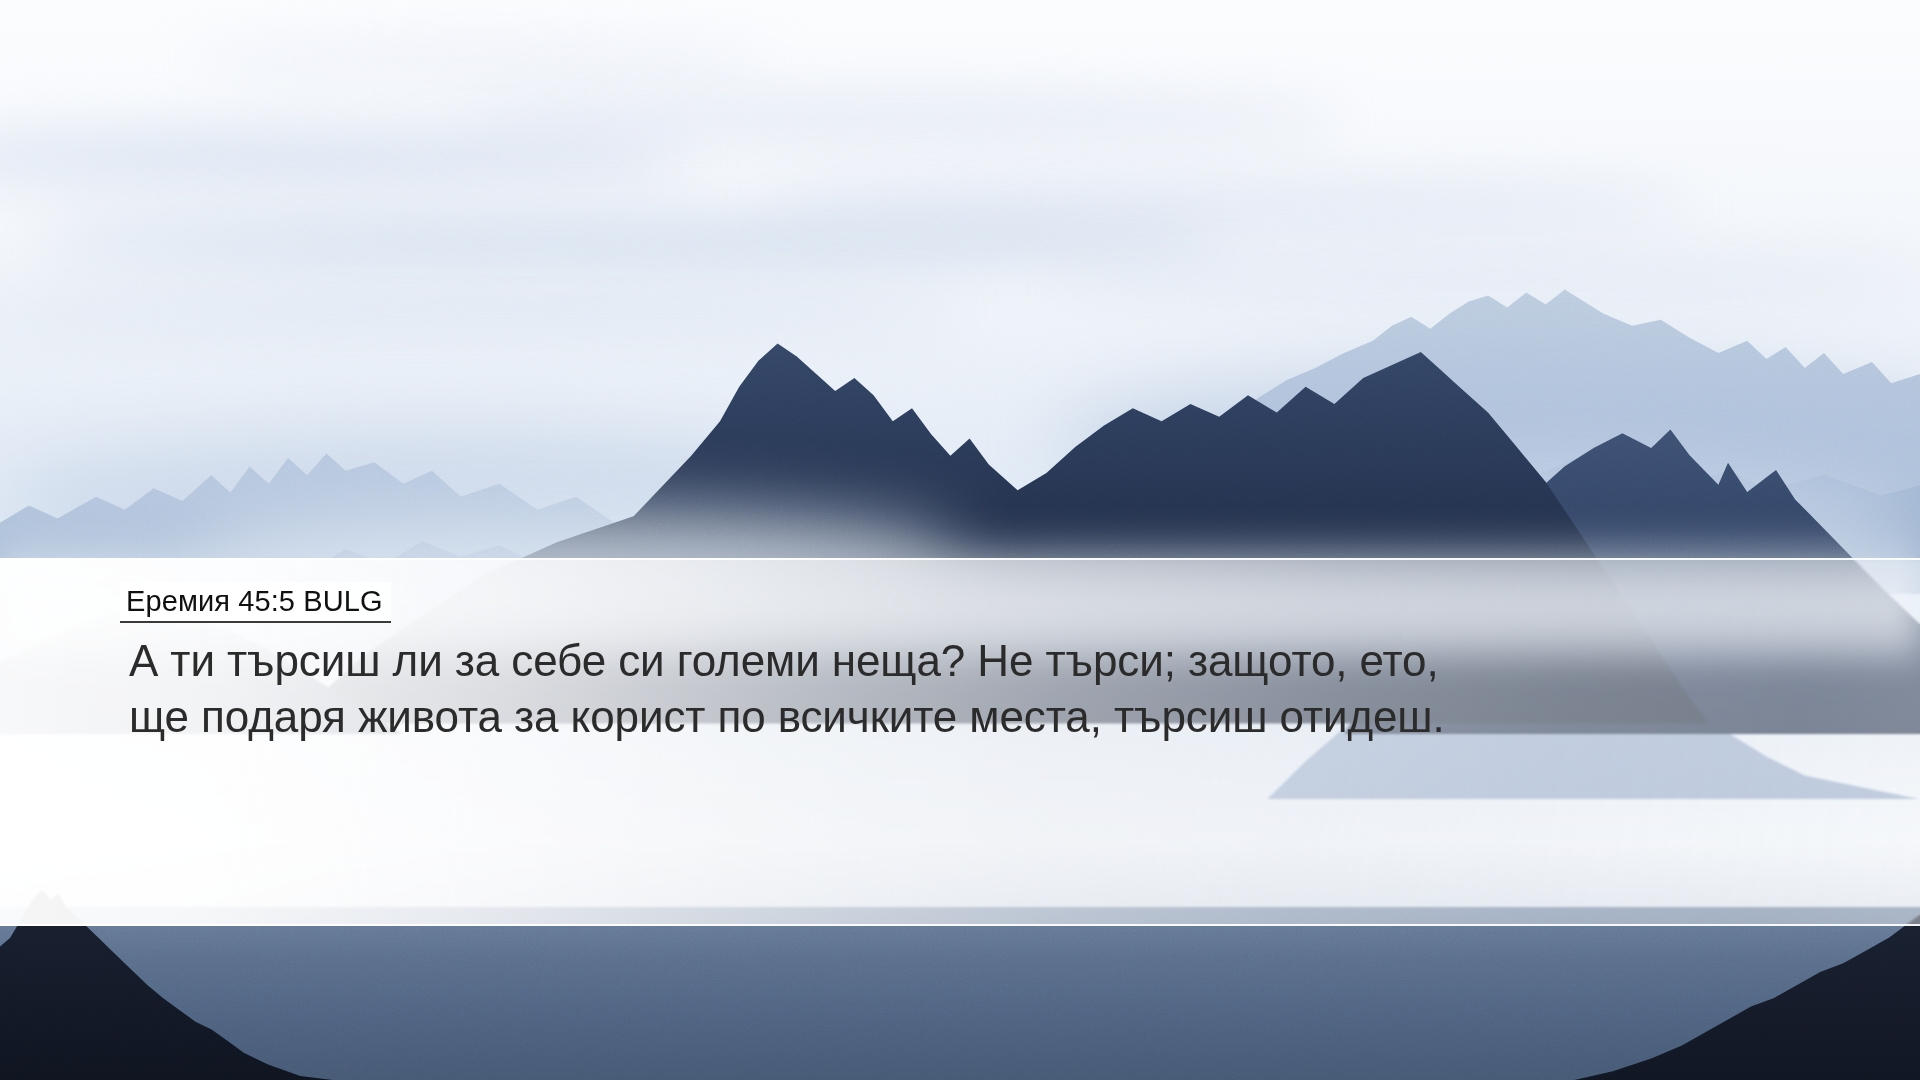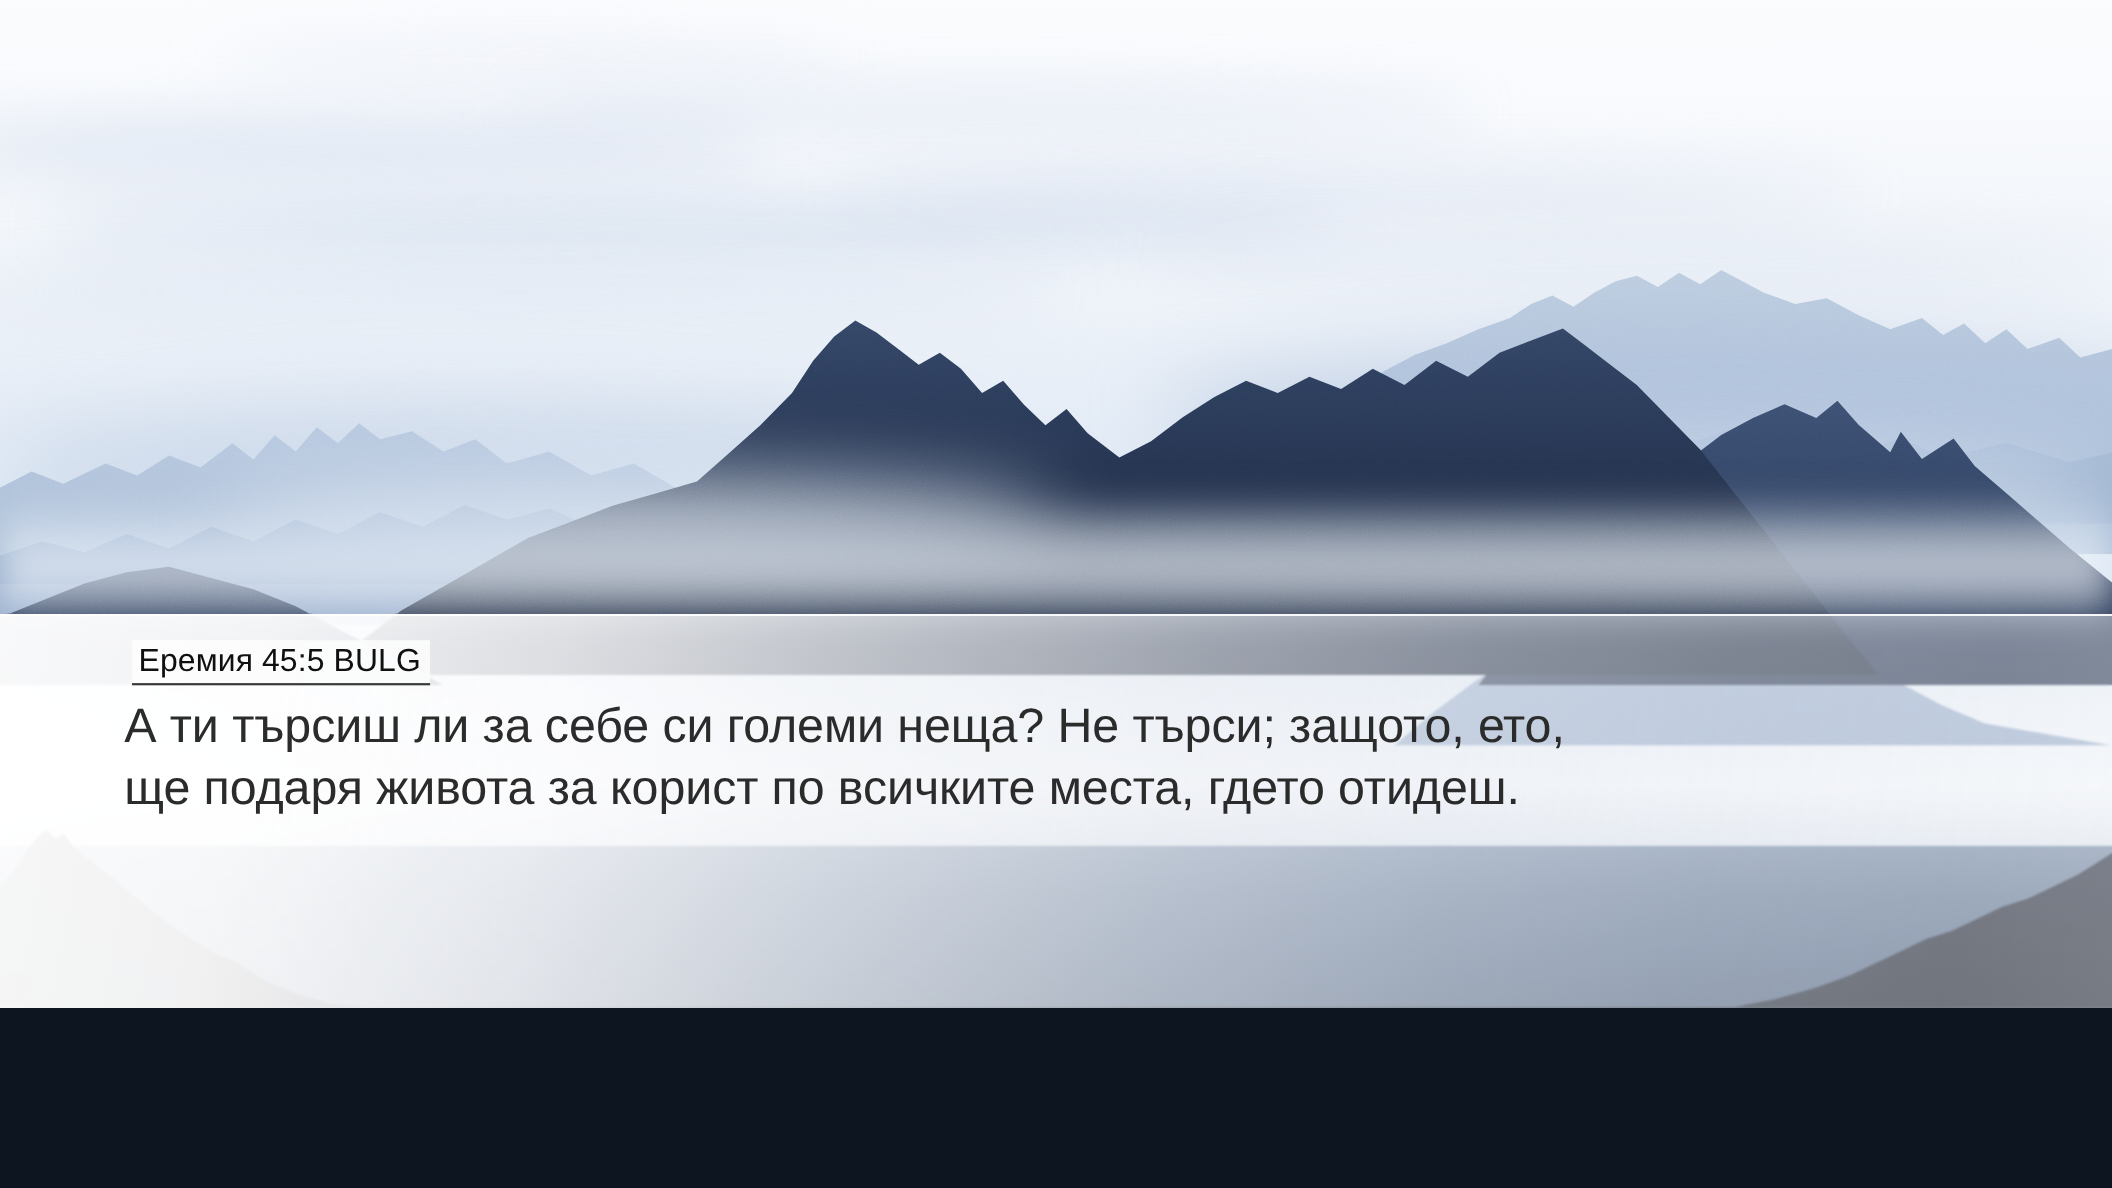--- a/index.html
+++ b/index.html
@@ -5,21 +5,21 @@
   * { margin:0; padding:0; box-sizing:border-box; }
   html, body {
     width:1920px; height:1080px;
     overflow:hidden;
     font-family:"Liberation Sans", sans-serif;
     background:#0d1520;
   }
 
   #stage {
     position:relative;
-    width:1920px; height:916px;
+    width:1920px; height:1080px;
     overflow:hidden;
   }
 
   
   #photo {
     position:absolute; inset:0;
     overflow:hidden;
     background:
       linear-gradient(to bottom,
         #fbfcfe 0%,
@@ -268,21 +268,21 @@
   }
 
   #verse-text {
     margin-top:10px;
     font-size:44px;
     line-height:56px;
     color:#2b2b2b;
     letter-spacing:-0.1px;
     max-width:1700px;
   }
-  #verse-text .vline { display:block; white-space:nowrap; }
+  #verse-text .vline { display:block; white-space:nowrap;margin-left:16px; }
 </style>
 </head>
 <body>
 
 <div id="stage">
 
   <div id="photo">
 
     <div class="cloudband cb7"></div>
     <div class="cloudband cb1"></div>
@@ -321,19 +321,19 @@
 
   <div id="verse-panel">
     <div id="verse-inner">
 
       <div id="verse-reference-wrap">
         <span id="verse-reference">Еремия 45:5 BULG</span>
       </div>
 
       <div id="verse-text">
         <span class="vline">А ти търсиш ли за себе си големи неща? Не търси; защото, ето,</span>
-        <span class="vline">ще подаря живота за корист по всичките места, гдето отидеш.</span>
+        <span class="vline">ще подаря живота за корист по всичките места, търсиш отидеш.</span>
       </div>
 
     </div>
   </div>
 
 </div>
 
 </body></html>

